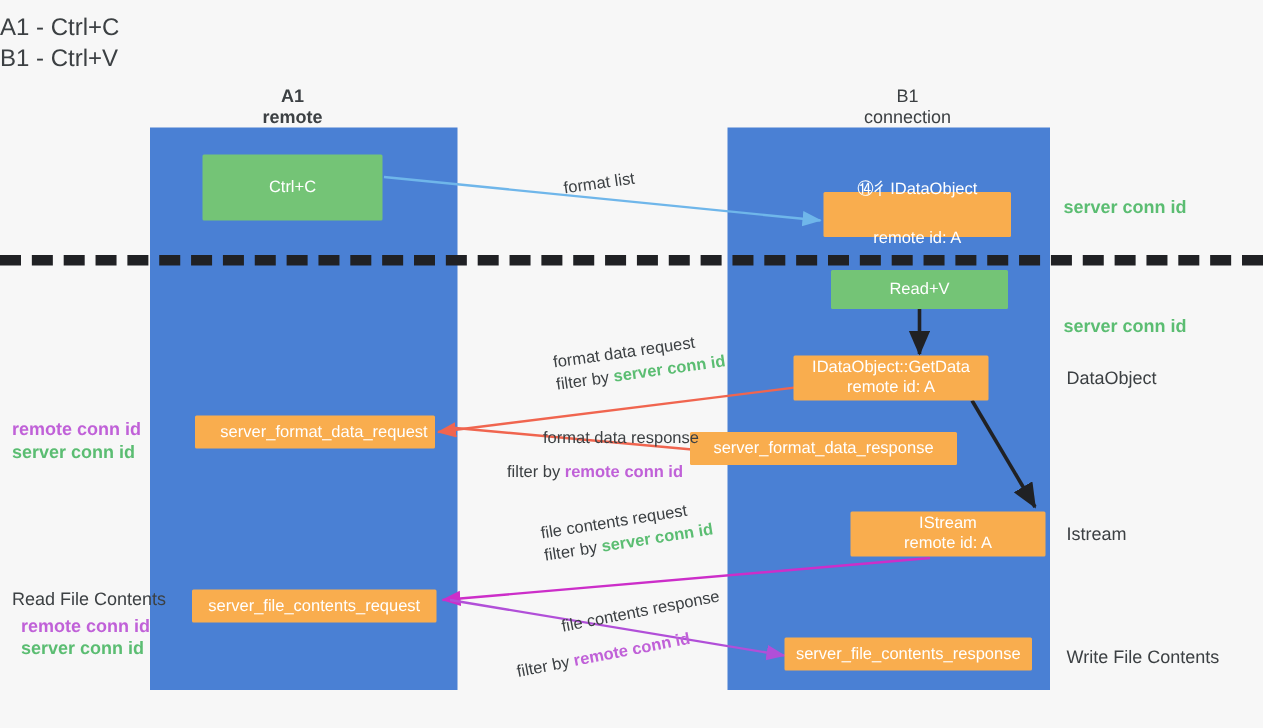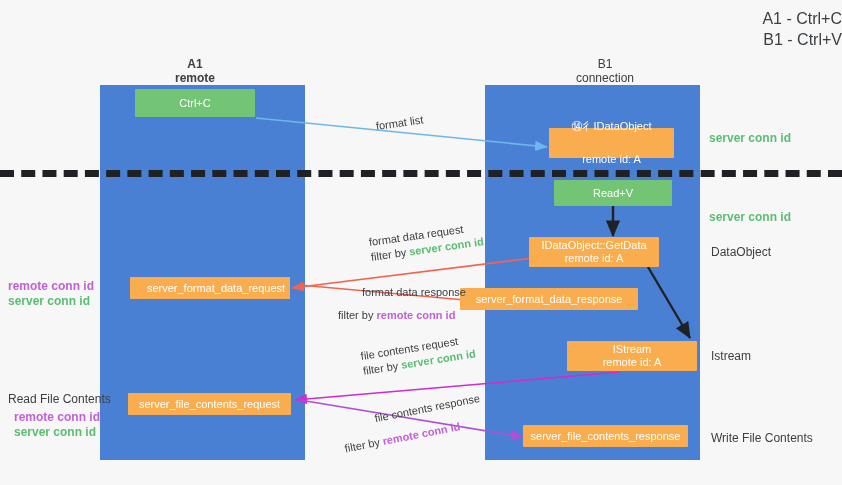--- a/index.html
+++ b/index.html
@@ -9,21 +9,21 @@
     font-family:"Liberation Sans","DejaVu Sans",sans-serif;
     overflow:hidden;
     position:relative;
     color:#3c4043;
   }
   #stage{position:absolute;left:0;top:0;width:842px;height:485px;}
 
   
   .title{
     position:absolute;left:0;top:8px;width:842px;
-    text-align:right;font-size:16px;line-height:21px;color:#3c4043;
+    text-align:left;font-size:16px;line-height:21px;color:#3c4043;
   }
 
   
   .col-head{
     position:absolute;text-align:center;font-size:12px;line-height:14px;color:#3c4043;
   }
   .col-head .l1{display:block;}
   .col-head .l2{display:block;}
 
   
@@ -114,21 +114,21 @@
 
     <path d="M549,256 L292,288" stroke="#f0654f" stroke-width="1.6" fill="none" marker-end="url(#ahRed)"></path>
 
     <path d="M300,285 L487,302" stroke="#f0654f" stroke-width="1.6" fill="none" marker-end="url(#ahRed)"></path>
 
     <path d="M620,372 L295,400" stroke="#cc2ec9" stroke-width="1.6" fill="none" marker-end="url(#ahMagenta)"></path>
 
     <path d="M300,400 L523,437" stroke="#b14fd8" stroke-width="1.6" fill="none" marker-end="url(#ahPurple)"></path>
   </svg>
 
-  <div class="box green" style="left:135px;top:89px;width:120px;height:28px;">
+  <div class="box green" style="left:135px;top:103px;width:120px;height:44px;">
     <span class="ln">Ctrl+C</span>
   </div>
 
   <div class="box orange" style="left:549px;top:128px;width:125px;height:30px;gap:20px;">
     <span class="ln">⑭⼻IDataObject</span>
     <span class="ln">remote id: A</span>
   </div>
 
   <div class="box green" style="left:554px;top:180px;width:118px;height:26px;">
     <span class="ln">Read+V</span>

